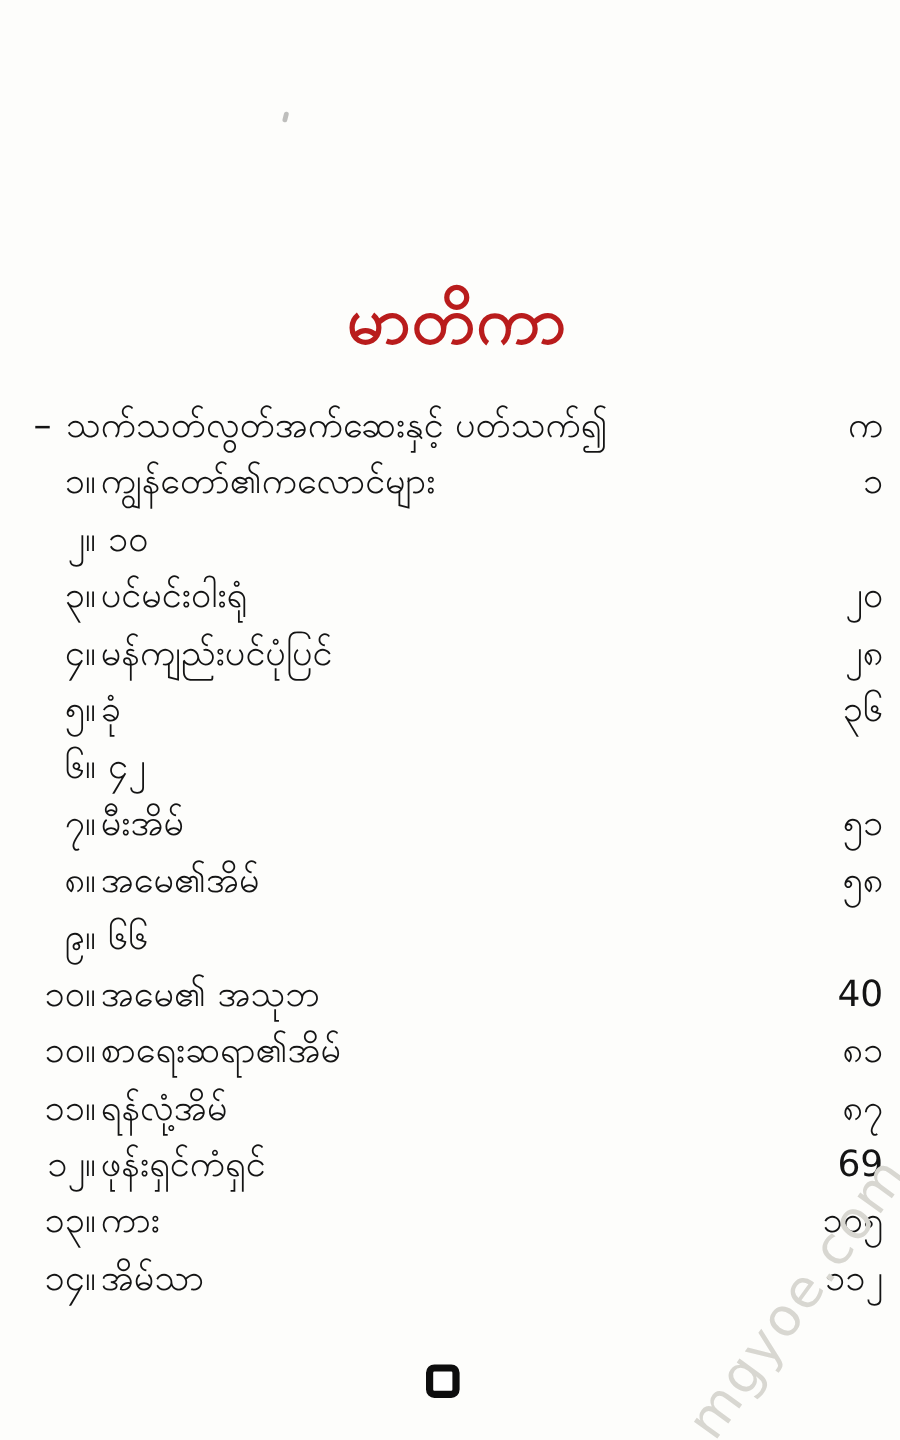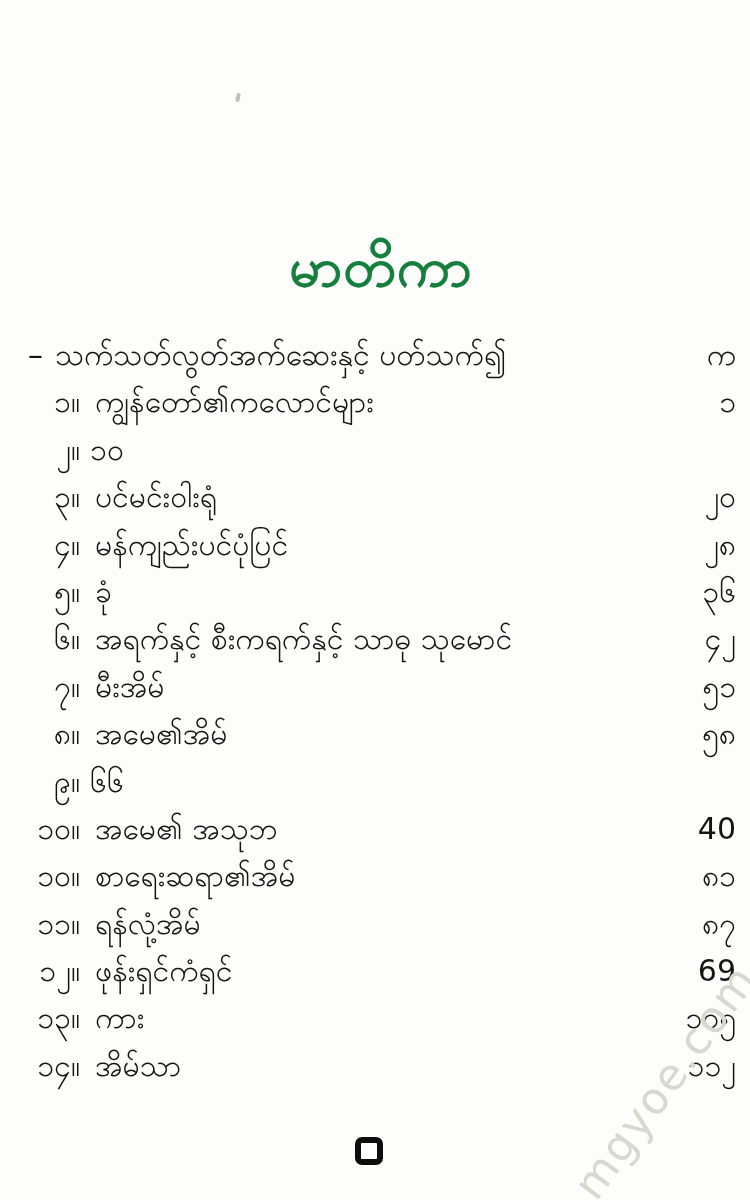--- a/index.html
+++ b/index.html
@@ -27,21 +27,21 @@
     opacity: .55;
   }
   .doc-title {
     position: absolute;
     top: 233px;
     left: 0; right: 0;
     text-align: center;
     font-size: 54px;
     font-weight: bold;
     letter-spacing: 1px;
-    color: #15803d;
+    color: #b91c1c;
     padding-left: 12px;
   }
   .toc {
     position: absolute;
     top: 338px;
     left: 22px;
     right: 14px;
   }
   .row {
     display: flex;
@@ -51,21 +51,21 @@
     line-height: 1.15;
     white-space: nowrap;
   }
   .row .num {
     flex: none;
     width: 58px;
     text-align: right;
   }
   .row .title {
     flex: 1 1 auto;
-    margin-left: 15px;
+    margin-left: 4px;
     overflow: visible;
   }
   .row .page-num {
     flex: none;
     text-align: right;
     padding-left: 10px;
   }
   
   .row.dash .num { width: auto; margin-left: 6px; }
   .row.dash .title { margin-left: 12px; }
@@ -135,21 +135,20 @@
       </div>
 
       <div class="row">
         <span class="num">၅။</span>
         <span class="title">ခုံ</span>
         <span class="page-num">၃၆</span>
       </div>
 
       <div class="row">
         <span class="num">၆။</span>
-        <span class="title">အရက်နှင့် စီးကရက်နှင့် သာဓု သုမောင်</span>
         <span class="page-num">၄၂</span>
       </div>
 
       <div class="row">
         <span class="num">၇။</span>
         <span class="title">မီးအိမ်</span>
         <span class="page-num">၅၁</span>
       </div>
 
       <div class="row">

